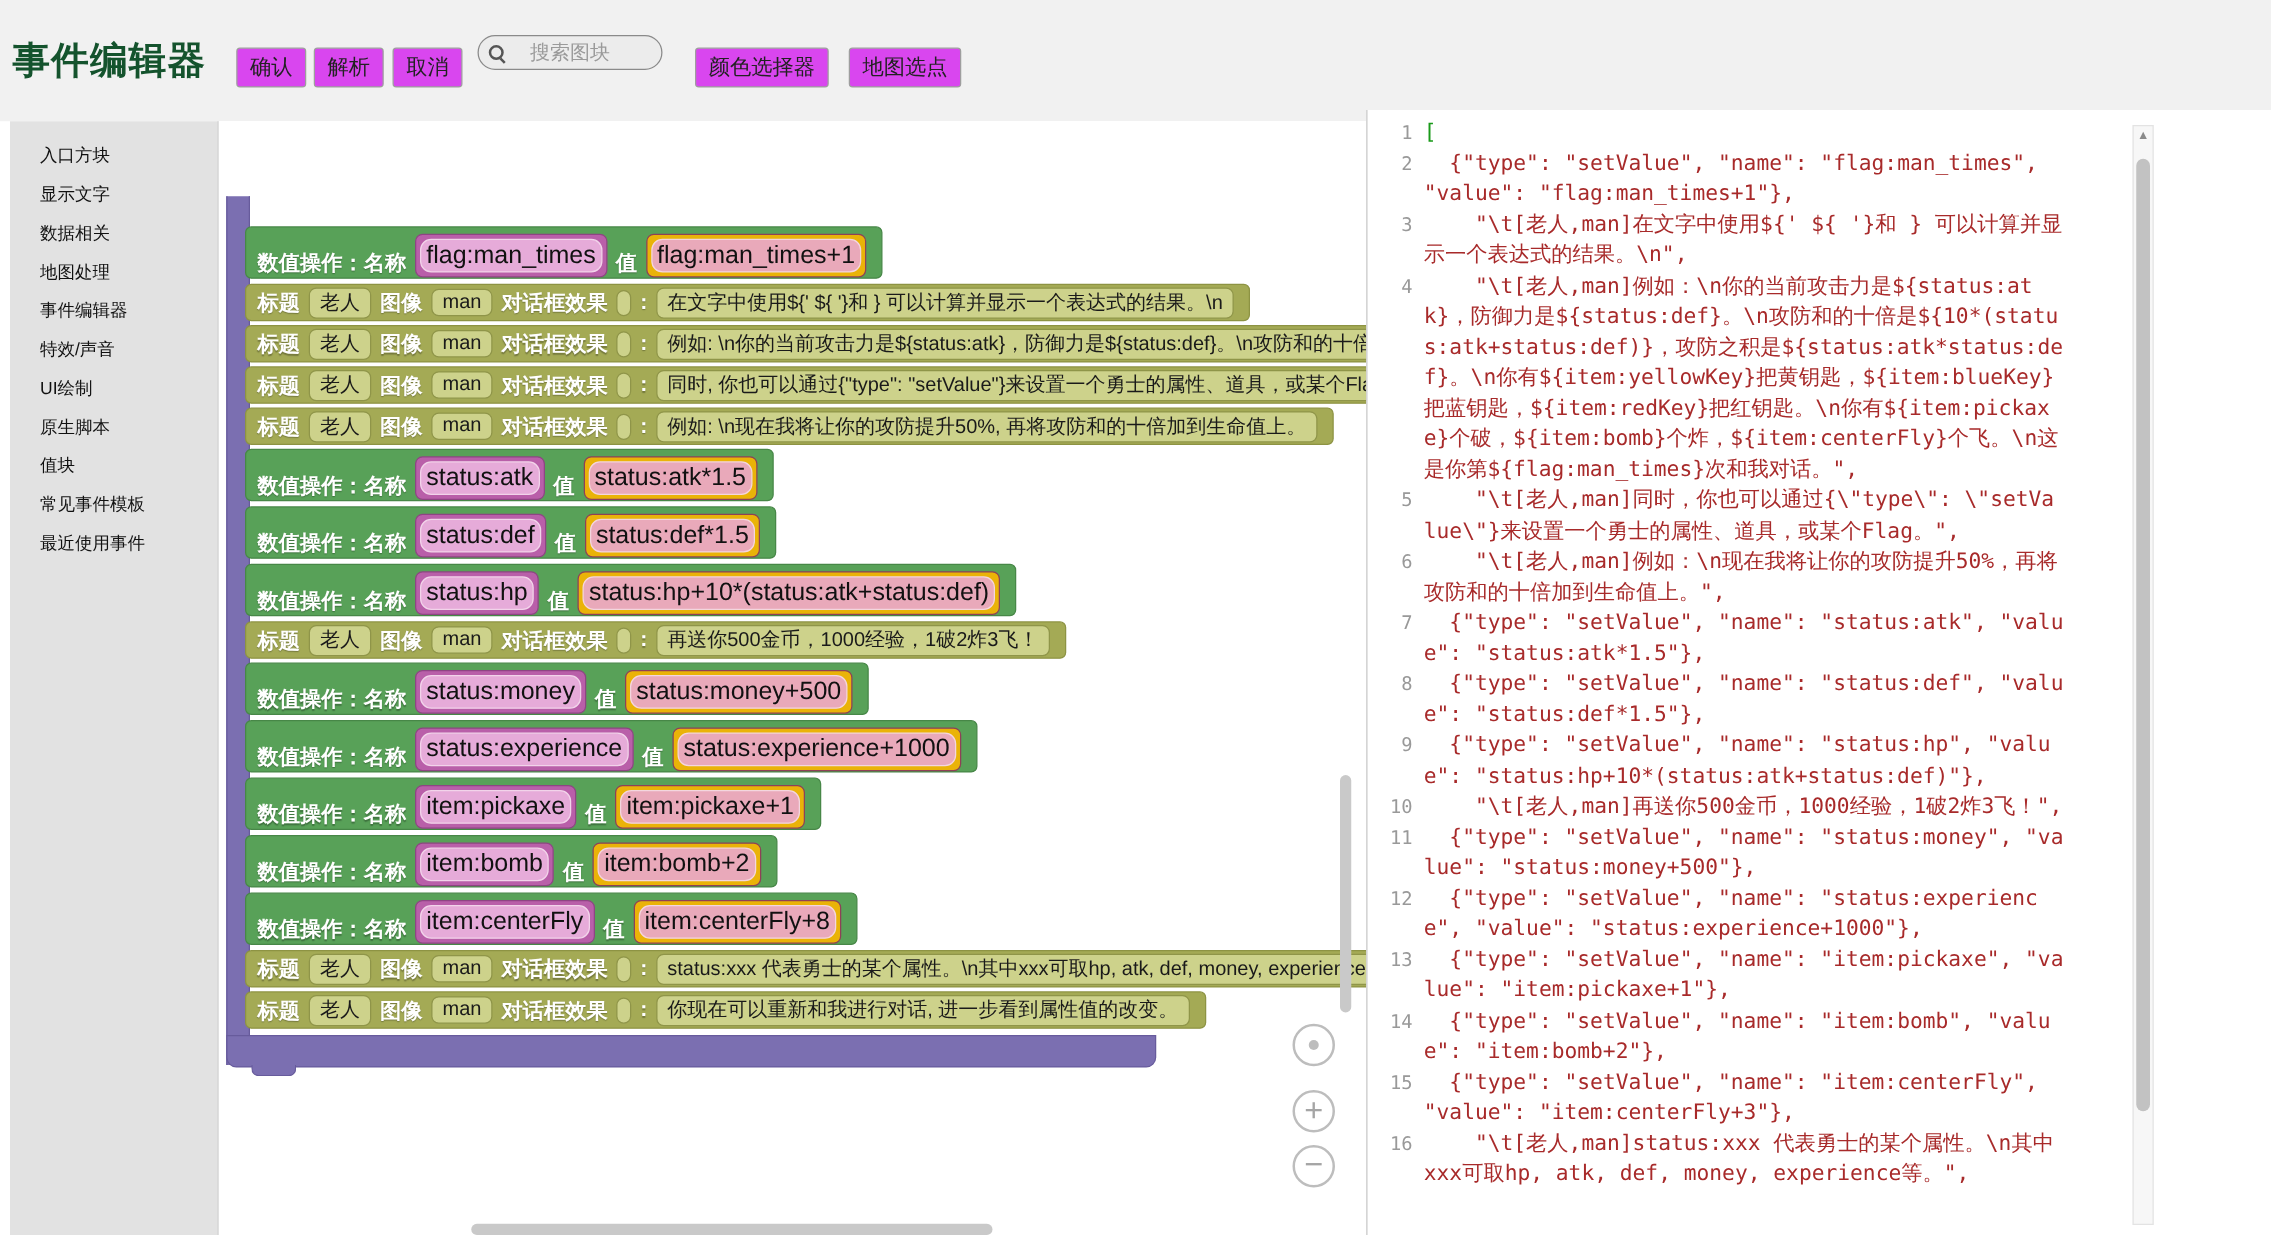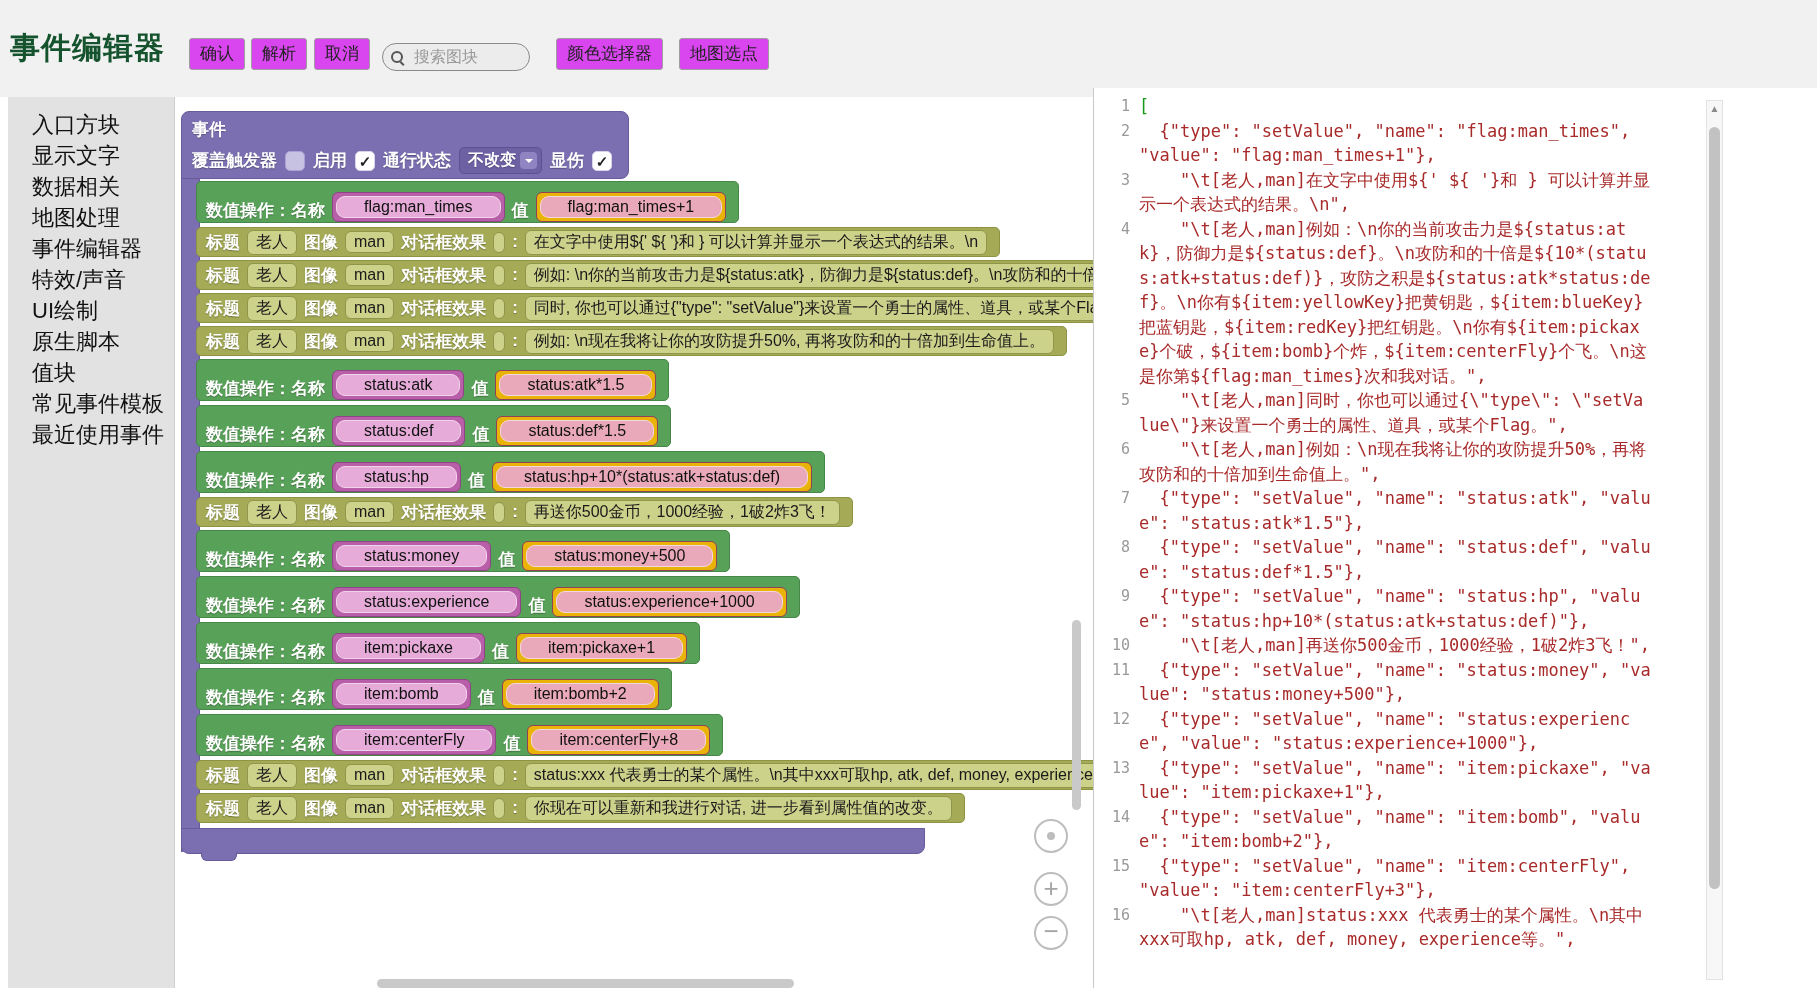--- a/index.html
+++ b/index.html
@@ -13,34 +13,34 @@
   .app-title{position:absolute;left:10px;top:28px;font-size:30px;font-weight:bold;color:#14532d;letter-spacing:1px;}
   .tb-btn{
     position:absolute;top:38px;height:32px;box-sizing:border-box;
     background:#d946ef;border:1px solid #9e9e9e;border-radius:3px;
     font-size:17px;color:#222;text-align:center;line-height:30px;padding:0 10px;
     font-family:"Liberation Sans",sans-serif;
   }
   .btn-confirm{left:189px;} .btn-parse{left:251px;} .btn-cancel{left:314px;}
   .btn-color{left:556px;} .btn-map{left:679px;}
   .search-wrap{
-    position:absolute;left:382px;top:43px;width:148px;height:28px;box-sizing:border-box;
+    position:absolute;left:382px;top:28px;width:148px;height:28px;box-sizing:border-box;
     background:#ececec;border:1px solid #8a8a8a;border-radius:14px;
-    display:flex;align-items:center;padding:0 8px;gap:10px;
+    display:flex;align-items:center;padding:0 8px;gap:20px;
   }
   .mag{position:relative;width:13px;height:13px;flex:0 0 auto;}
   .mag::before{content:"";position:absolute;left:0;top:0;width:8px;height:8px;border:2px solid #555;border-radius:50%;}
   .mag::after{content:"";position:absolute;left:10px;top:10px;width:5px;height:2px;background:#555;transform:rotate(45deg);transform-origin:0 0;}
   .search-ph{font-size:16px;color:#9a9a9a;white-space:nowrap;overflow:hidden;}
   
   .content-bg{position:absolute;left:0;top:97px;width:1817px;height:891px;background:#ffffff;}
   
   .sidebar{position:absolute;left:8px;top:97px;width:166px;height:891px;background:#e2e2e2;border-right:1px solid #cfcfcf;}
   .side-list{padding-top:12px;}
-  .side-item{height:31px;line-height:31px;padding-left:24px;font-size:22px;color:#111;white-space:nowrap;cursor:pointer;}
+  .side-item{height:31px;line-height:31px;padding-left:24px;font-size:14px;color:#111;white-space:nowrap;cursor:pointer;}
   
   .workspace{position:absolute;left:175px;top:97px;width:918px;height:891px;background:#fff;overflow:hidden;}
   .ev-spine{position:absolute;left:6px;top:60px;width:17px;height:695px;background:#7b6fb1;border-left:1px solid #675b9c;border-right:1px solid #675b9c;}
   .ev-head{
     position:absolute;left:6px;top:14px;width:448px;height:68px;box-sizing:border-box;
     background:#7b6fb1;border:1px solid #675b9c;border-radius:8px 8px 8px 0;
     color:#fff;padding:6px 10px 0 10px;
   }
   .ev-title{font-size:17px;font-weight:600;text-shadow:0 1px 1px rgba(0,0,0,.25);}
   .ev-settings{margin-top:6px;display:flex;align-items:center;gap:8px;font-size:17px;font-weight:600;text-shadow:0 1px 1px rgba(0,0,0,.25);white-space:nowrap;}
@@ -62,21 +62,21 @@
   .blk.txt{height:30px;background:#a4aa55;border:1px solid #8d9343;}
   .blabel{color:#fff;font-size:17px;font-weight:600;text-shadow:0 1px 1px rgba(0,0,0,.3);}
   .pill{
     background:#cdd28b;border:1px solid #8f9549;border-radius:6px;
     padding:1px 8px;font-size:16px;color:#1a1a1a;white-space:pre;
   }
   .pill.empty{width:10px;height:19px;padding:0;}
   .socket{border-radius:6px;padding:3px;}
   .socket.magenta{background:#b95fa9;border:1px solid #8e4583;}
   .socket.rose{background:#eab308;border:1px solid #8e4157;}
-  .socket .inner{display:block;border-radius:9px;padding:1px 27px;font-size:16px;color:#111;white-space:pre;}
+  .socket .inner{display:block;border-radius:9px;padding:1px 4px;font-size:20px;color:#111;white-space:pre;}
   .socket.magenta .inner{background:#e6abd9;border:1px solid #f2d4ea;}
   .socket.rose .inner{background:#e9a9ba;border:1px solid #f4d6de;}
   
   .zctl{position:absolute;width:34px;height:34px;border:2px solid #bdbdbd;border-radius:50%;box-sizing:border-box;background:#fff;}
   .z-target{left:859px;top:722px;}
   .z-target::after{content:"";position:absolute;left:11px;top:11px;width:8px;height:8px;border-radius:50%;background:#bdbdbd;}
   .z-plus{left:859px;top:775px;color:#a5a5a5;font-size:26px;line-height:29px;text-align:center;}
   .z-minus{left:859px;top:819px;color:#a5a5a5;font-size:26px;line-height:27px;text-align:center;}
   .ws-vscroll{position:absolute;left:897px;top:523px;width:9px;height:190px;background:#c9c9c9;border-radius:5px;}
   .ws-hscroll{position:absolute;left:202px;top:882px;width:417px;height:9px;background:#c9c9c9;border-radius:5px;}
@@ -123,36 +123,20 @@
       <div class="side-item">UI绘制</div>
       <div class="side-item">原生脚本</div>
       <div class="side-item">值块</div>
       <div class="side-item">常见事件模板</div>
       <div class="side-item">最近使用事件</div>
     </div>
 </div>
 
 <div class="workspace">
   <div class="ev-spine"></div>
-  <div class="ev-head">
-    <div class="ev-title">事件</div>
-    <div class="ev-settings">
-      <span class="blabel">覆盖触发器</span>
-      <span class="cb off"></span>
-      <span class="blabel">启用</span>
-      <span class="cb on"></span>
-      <span class="blabel">通行状态</span>
-      <span class="dd">
-        <span class="dd-label">不改变</span>
-        <span class="dd-arrow"></span>
-      </span>
-      <span class="blabel">显伤</span>
-      <span class="cb on"></span>
-    </div>
-  </div>
   <div>
       <div class="blk set" style="top: 84px;">
         <span class="blabel">数值操作：名称</span>
         <span class="socket magenta">
           <span class="inner">flag:man_times</span>
         </span>
         <span class="blabel">值</span>
         <span class="socket rose">
           <span class="inner">flag:man_times+1</span>
         </span>

